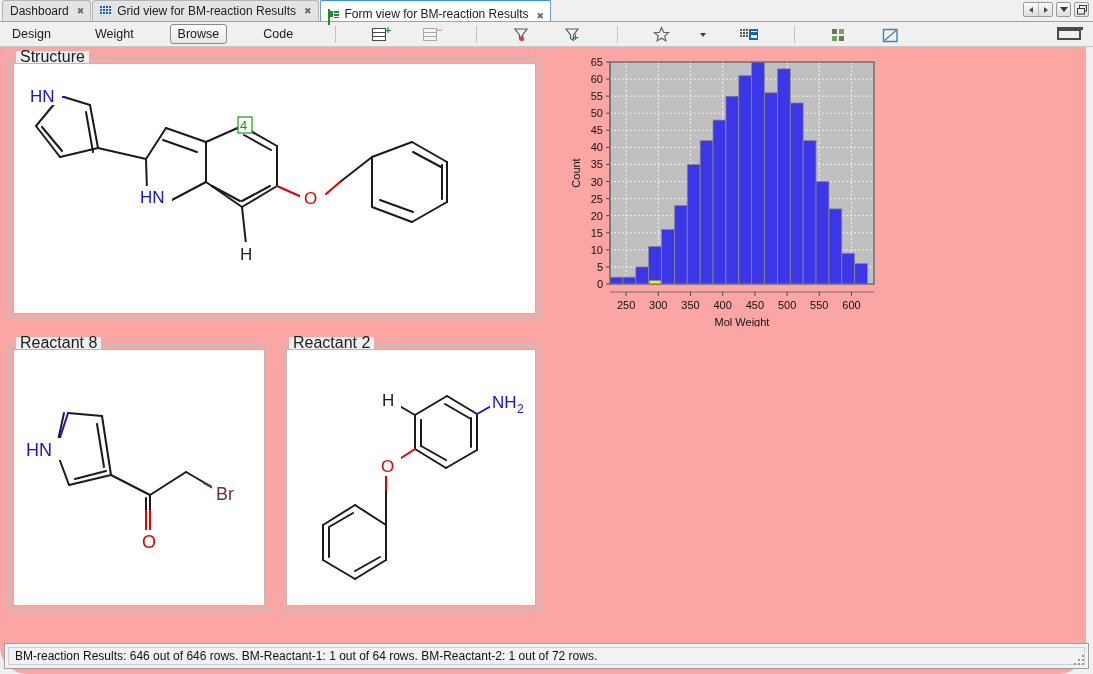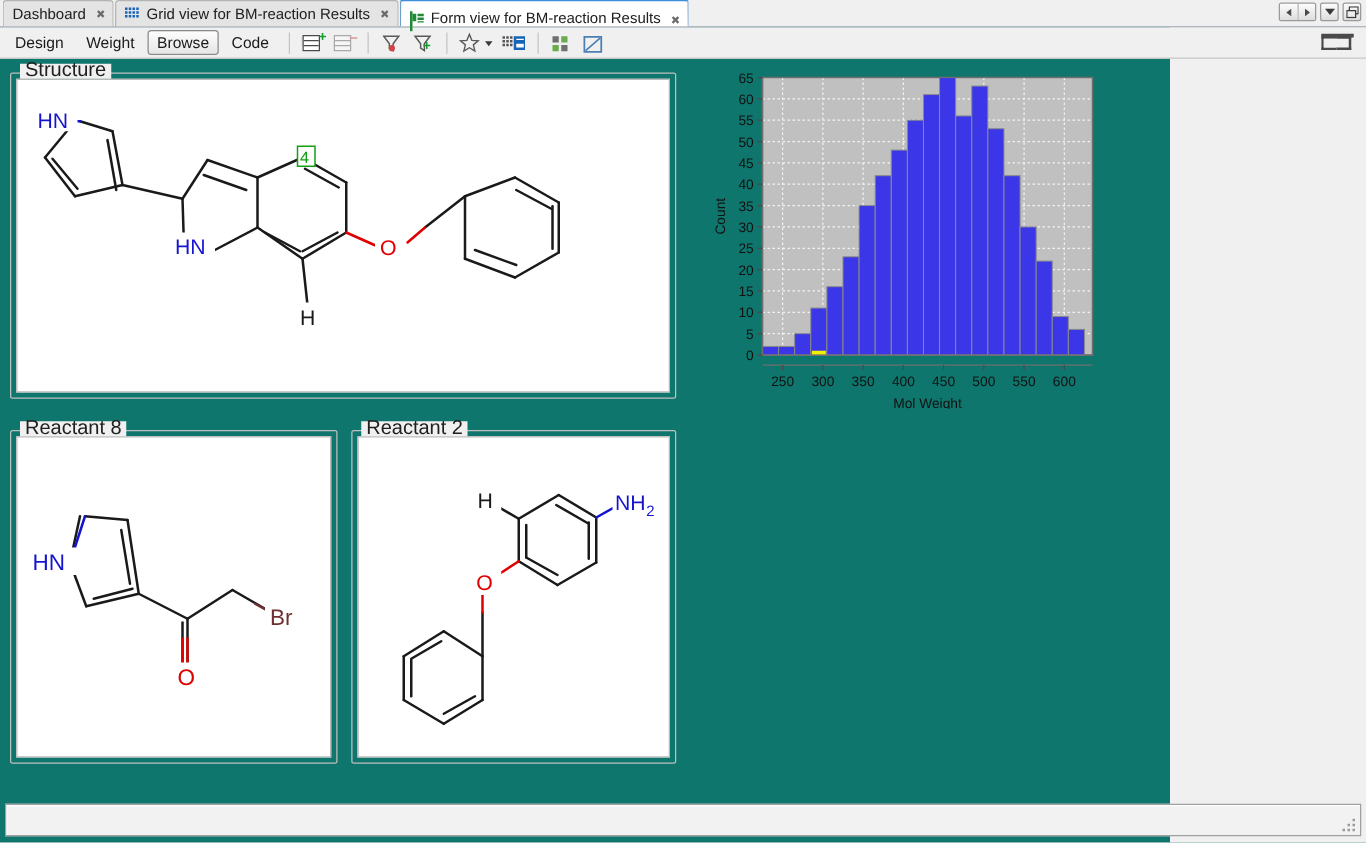--- a/index.html
+++ b/index.html
@@ -5,21 +5,21 @@
   * { box-sizing: border-box; }
   html, body {
     margin: 0; padding: 0;
     width: 1093px; height: 674px;
     background: #f0f0f0;
     font-family: "Liberation Sans", sans-serif;
     font-size: 12px;
     color: #1a1a1a;
     overflow: hidden;
   }
-  #app { position: relative; width: 936px; height: 674px; background: #0f766e; }
+  #app { position: relative; width: 1086px; height: 674px; background: #fca5a5; border-radius: 27px; }
 
   
   .tabbar {
     position: absolute; top: 0; left: 0; width: 1093px; height: 22px;
     background: #f0f0f0;
     border-bottom: 1px solid #9aa3ad;
     display: flex; align-items: flex-end;
   }
   .tab {
     height: 21px;
@@ -75,21 +75,21 @@
   .winpair .winbtn + .winbtn { border-left: 1px solid #b8b8b8; }
   .tri-l { width:0;height:0;border-top:3.5px solid transparent;border-bottom:3.5px solid transparent;border-right:4px solid #4a4a4a;}
   .tri-r { width:0;height:0;border-top:3.5px solid transparent;border-bottom:3.5px solid transparent;border-left:4px solid #4a4a4a;}
   .tri-d { width:0;height:0;border-left:4px solid transparent;border-right:4px solid transparent;border-top:5px solid #3a3a3a;}
 
   
   .toolbar {
     position: absolute; top: 22px; left: 0; width: 1093px; height: 25px;
     background: #f0f0f0;
     border-bottom: 1px solid #c8c8c8;
-    display: flex; align-items: center; padding-left: 4px;
+    display: flex; align-items: center; padding-left: 4px; gap: 26px;
   }
   .tbtext {
     font-size: 12.5px; color: #1a1a1a; padding: 2px 7px; margin-right: 2px;
     border: 1px solid transparent; cursor: default; line-height: 14px;
   }
   .tbtext.sel {
     border: 1px solid #8a8a8a; border-radius: 3px;
     background: linear-gradient(#fdfdfd,#e6e6e6);
   }
   .tbsep { width: 1px; height: 17px; background: #c4c4c4; margin: 0 6px; }
@@ -578,20 +578,21 @@
         <line x1="251.26829268292684" y1="240" x2="251.26829268292684" y2="244" stroke="#4a4a4a" stroke-width="1"></line>
         <text x="251.26829268292684" y="257" text-anchor="middle" class="ticklbl">550</text>
         <line x1="283.4634146341464" y1="240" x2="283.4634146341464" y2="244" stroke="#4a4a4a" stroke-width="1"></line>
         <text x="283.4634146341464" y="257" text-anchor="middle" class="ticklbl">600</text>
         <text x="174" y="274" text-anchor="middle" class="axislbl">Mol Weight</text>
         <text x="12" y="121" text-anchor="middle" transform="rotate(-90 12 121)" class="axislbl">Count</text>
       </svg>
   </div>
 
   <div class="statusbar">
+    <div class="statusinner">BM-reaction Results: 646 out of 646 rows. BM-Reactant-1: 1 out of 64 rows. BM-Reactant-2: 1 out of 72 rows.</div>
     <svg class="statusgrip" width="12" height="12" viewBox="0 0 12 12">
       <g fill="#9a9a9a">
         <rect x="9" y="9" width="2" height="2"></rect>
           <rect x="5" y="9" width="2" height="2"></rect>
         <rect x="9" y="5" width="2" height="2"></rect>
           <rect x="1" y="9" width="2" height="2"></rect>
         <rect x="5" y="5" width="2" height="2"></rect>
           <rect x="9" y="1" width="2" height="2"></rect>
       </g>
     </svg>

